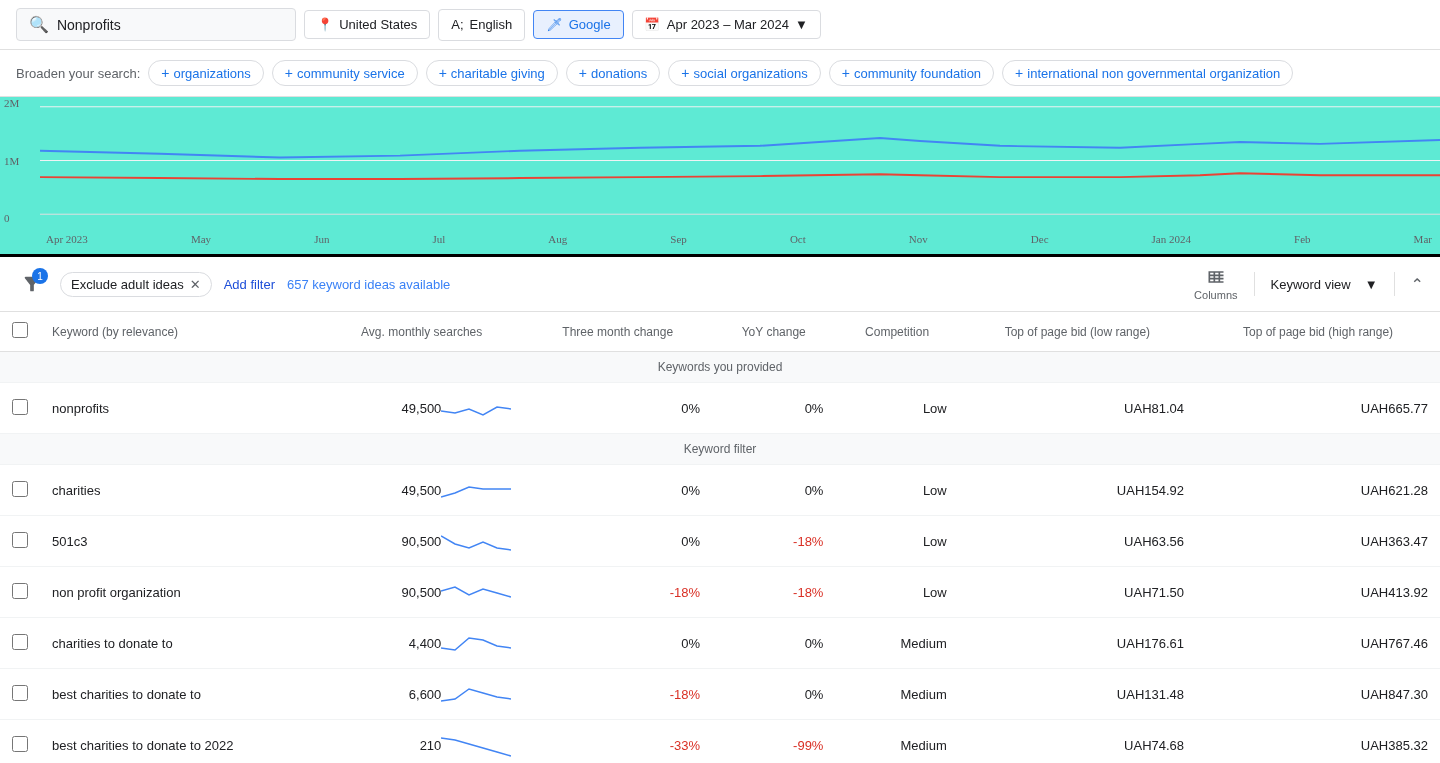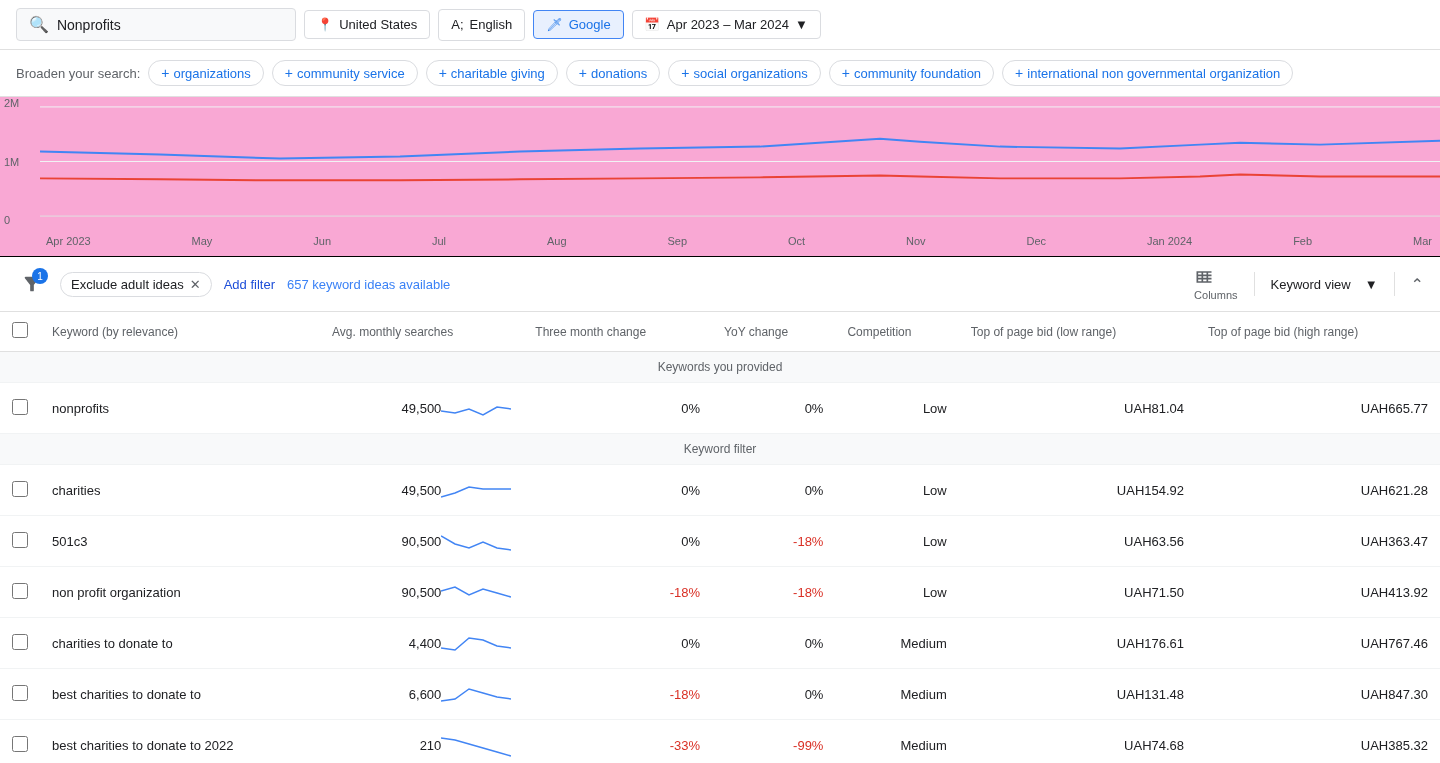--- a/index.html
+++ b/index.html
@@ -76,24 +76,25 @@
       color: #1a73e8;
       cursor: pointer;
       background: #fff;
       white-space: nowrap;
     }
     .chip-plus { font-size: 14px; color: #1a73e8; }
 
     
     .chart-area {
       padding: 16px 0 0 0;
-      background: #f9a8d4;
+      background: #5eead4;
       position: relative;
       height: 160px;
-      border-bottom: 1px solid #000000;
+      border-bottom: 3px solid #000000;
+      font-family: Liberation Serif, serif;
     }
     .chart-y-labels {
       position: absolute;
       left: 0;
       top: 0;
       bottom: 30px;
       width: 40px;
       display: flex;
       flex-direction: column;
       justify-content: space-between;
@@ -173,21 +174,21 @@
       background: none;
     }
     .keyword-count {
       font-size: 13px;
       color: #3b82f6;
       flex: 1;
     }
     .columns-btn {
       display: flex;
       flex-direction: column;
-      align-items: flex-start;
+      align-items: center;
       gap: 2px;
       cursor: pointer;
       font-size: 11px;
       color: #5f6368;
     }
     .keyword-view-btn {
       display: flex;
       align-items: center;
       gap: 14px;
       cursor: pointer;
@@ -205,21 +206,21 @@
       width: 100%;
       overflow: auto;
     }
     table {
       width: 100%;
       border-collapse: collapse;
       font-size: 13px;
     }
     thead th {
       padding: 10px 12px;
-      text-align: left;
+      text-align: center;
       font-weight: 500;
       color: #5f6368;
       border-bottom: 1px solid #e0e0e0;
       white-space: nowrap;
       font-size: 12px;
     }
     thead th:first-child, thead th:nth-child(2) {
       text-align: left;
     }
     tbody tr {

